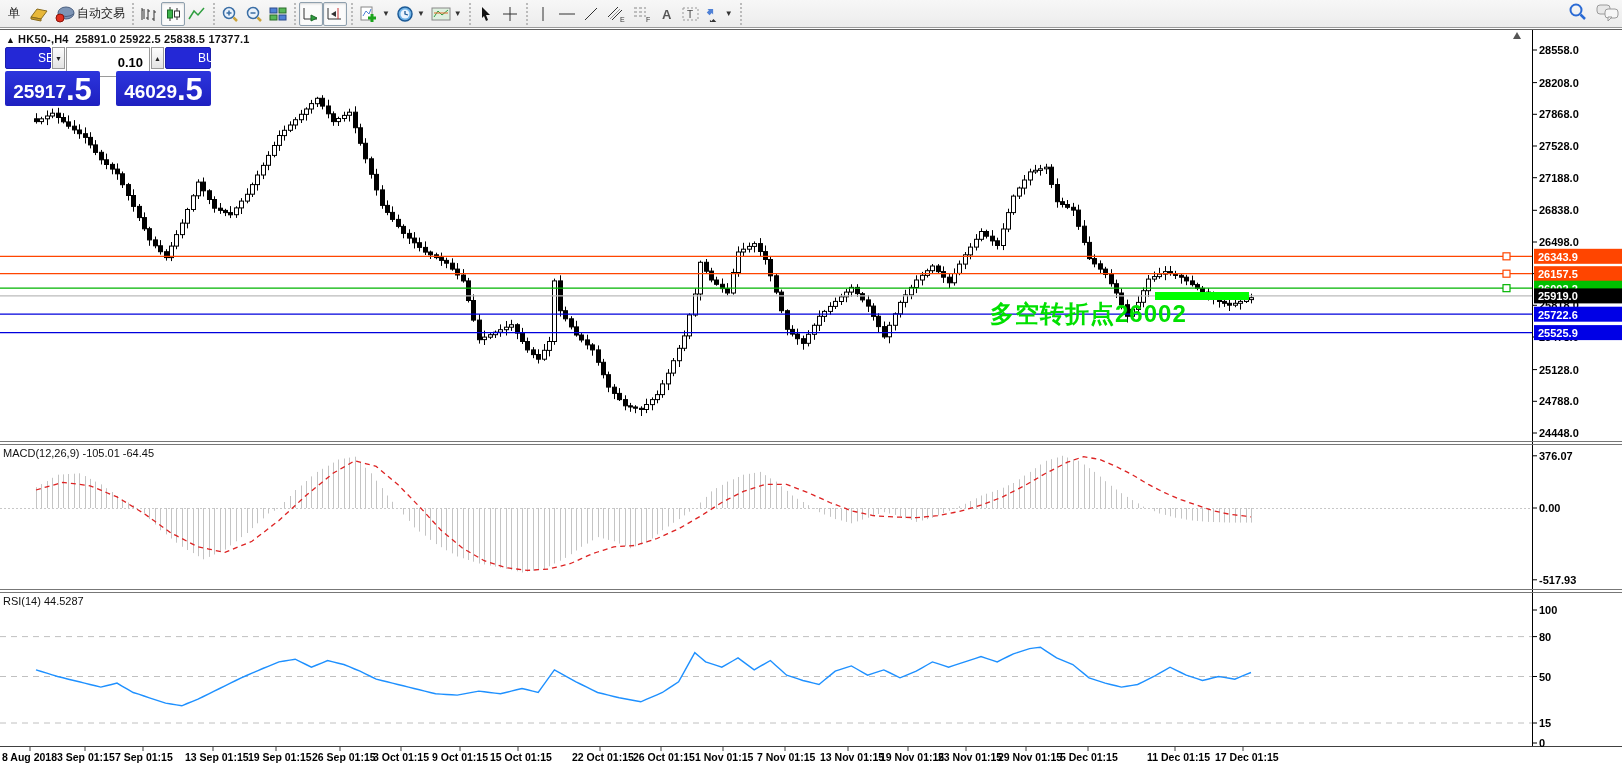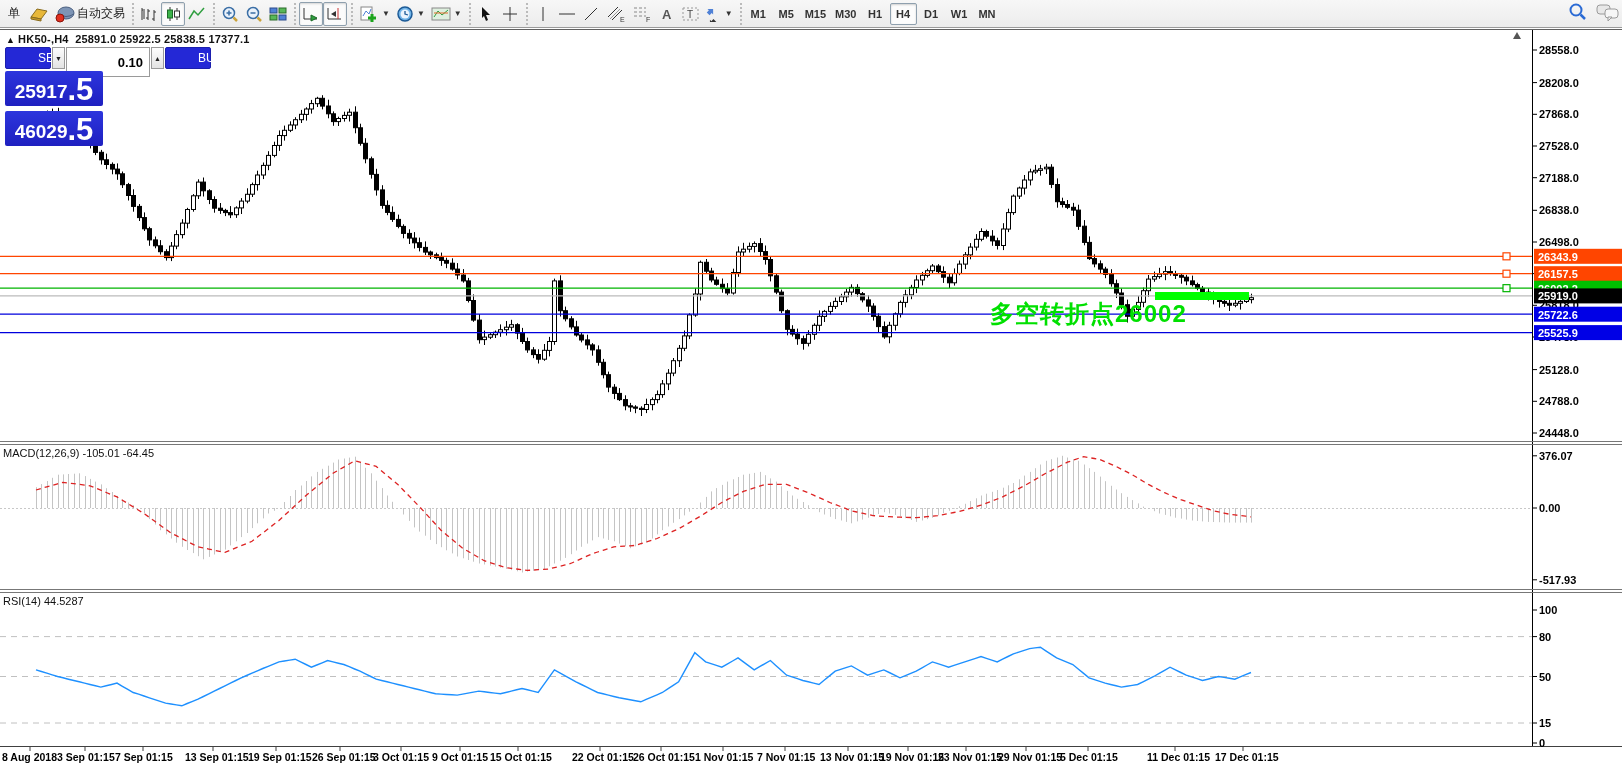--- a/index.html
+++ b/index.html
@@ -22,21 +22,21 @@
   .tb-right{position:absolute;right:2px;top:2px;display:flex;gap:8px;align-items:center;}
   
   .chart-title{position:absolute;left:6px;top:33px;font-size:11px;font-weight:700;color:#111;z-index:6;letter-spacing:.2px;}
   .chart-title .tri{font-size:9px;margin-right:3px;}
   .ocp{position:absolute;left:5px;top:47px;z-index:6;width:206px;}
   .ocp-row1{display:flex;gap:1px;height:22px;}
   .ocp-sell,.ocp-buy{width:46px;background:#2428d6;color:#fff;border:1px solid #1b1fae;border-radius:2px;
     font-size:12px;font-family:inherit;cursor:pointer;padding-left:32px;}
   .ocp-step{width:16px;background:linear-gradient(#fdfdfd,#e3e3e3);border:1px solid #9a9a9a;font-size:7px;color:#222;padding:0;cursor:pointer;}
   .ocp-vol{width:70px;border:1px solid #9a9a9a;font-size:13px;font-weight:700;text-align:right;padding:14px 6px;font-family:inherit;}
-  .ocp-row2{display:flex;gap:5px;margin-top:2px;flex-direction:column;}
+  .ocp-row2{display:flex;gap:16px;margin-top:2px;}
   .ocp-price{width:98px;height:35px;background:linear-gradient(#2c35dd,#1e20c0);border-radius:2px;color:#fff;
     display:flex;align-items:flex-end;justify-content:center;padding-bottom:1px;box-sizing:border-box;cursor:pointer;}
   .big-main{font-size:19px;font-weight:700;line-height:26px;}
   .big-frac{font-size:31px;font-weight:700;line-height:30px;}
   svg text{font-family:"Liberation Sans","DejaVu Sans",sans-serif;}
 </style>
 </head>
 <body>
 
 <div class="app">
@@ -195,31 +195,20 @@
         </svg>
     </button>
     <button class="tb-btn">
       <svg width="16" height="16">
           <polygon points="5,2 9,6 7,6 7,9 3,9 3,6 1,6" fill="#4f81d6" transform="rotate(45 5 5)"></polygon>
           <polygon points="11,8 15,12 13,12 13,15 9,15 9,12 7,12" fill="#333" transform="rotate(225 11 11) translate(-1 -8)"></polygon>
         </svg>
       <span class="dd">▼</span>
     </button>
     <span class="tb-sep"></span>
-    <div id="tf-group" style="display:flex;gap:1px;">
-        <button class="tf-btn">M1</button>
-        <button class="tf-btn">M5</button>
-        <button class="tf-btn">M15</button>
-        <button class="tf-btn">M30</button>
-        <button class="tf-btn">H1</button>
-        <button class="tf-btn active">H4</button>
-        <button class="tf-btn">D1</button>
-        <button class="tf-btn">W1</button>
-        <button class="tf-btn">MN</button>
-      </div>
     <div class="tb-right">
       <svg width="20" height="20" style="cursor:pointer">
           <circle cx="8" cy="8" r="5.5" fill="none" stroke="#2a6ad4" stroke-width="2"></circle>
           <line x1="12.5" y1="12.5" x2="17" y2="17" stroke="#2a6ad4" stroke-width="2.5"></line>
         </svg>
       <svg width="24" height="20" style="cursor:pointer">
           <rect x="1" y="3" width="13" height="9" rx="3" fill="#e8e8e8" stroke="#9a9a9a"></rect>
           <rect x="9" y="7" width="13" height="9" rx="3" fill="#f6f6f6" stroke="#9a9a9a"></rect>
           <polygon points="12,15 12,19 16,15" fill="#f6f6f6" stroke="#9a9a9a"></polygon>
         </svg>

